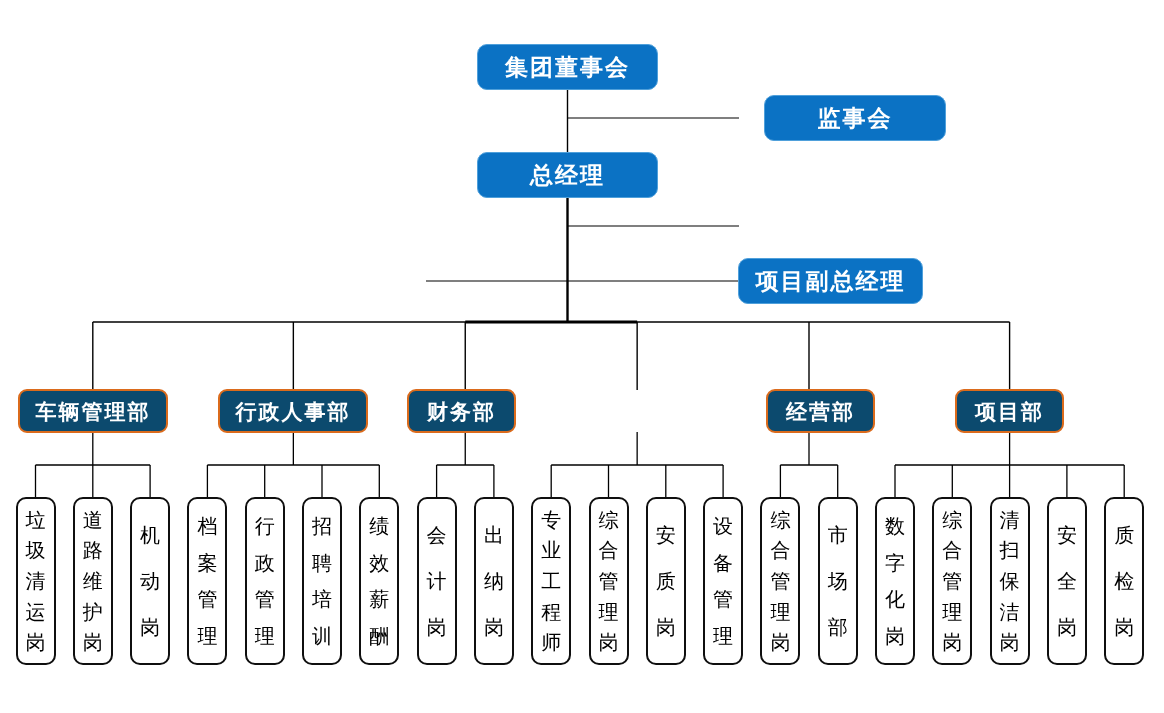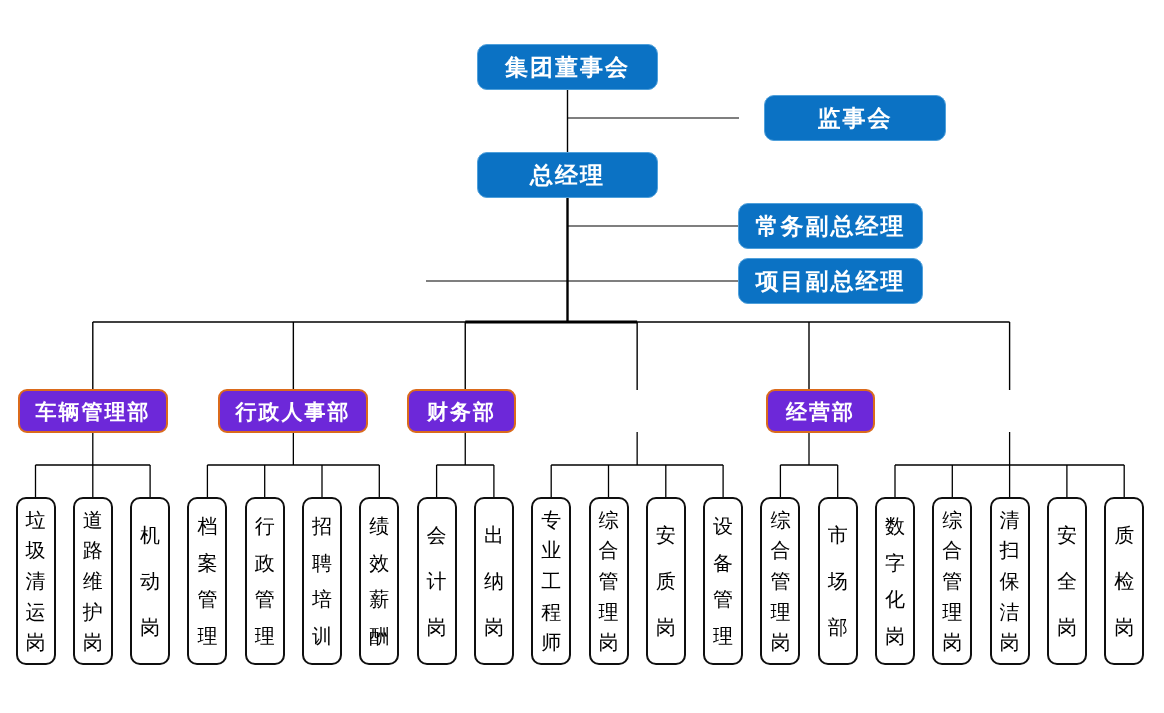--- a/index.html
+++ b/index.html
@@ -14,21 +14,21 @@
     position:absolute; box-sizing:border-box;
     display:flex; align-items:center; justify-content:center;
     color:#ffffff; font-weight:700; letter-spacing:2px; line-height:1;
     white-space:nowrap;
   }
   .blue {
     height:46px; background:#0B72C4; border:1.5px solid #4FA0DB;
     border-radius:10px; font-size:23px;
   }
   .dept {
-    top:389px; height:44px; background:#6d28d9; border:2px solid #DB6B1C;
+    top:389px; height:44px; background:#0c4a6e; border:2px solid #DB6B1C;
     border-radius:9px; font-size:21px;
   }
   .pos {
     position:absolute; top:497px; width:40px; height:168px; box-sizing:border-box;
     background:#ffffff; border:2px solid #0f0f0f; border-radius:10px;
   }
   .pos-label {
     display:flex; flex-direction:column; justify-content:space-evenly; align-items:center;
     width:100%; height:100%; font-size:20px; font-weight:500; color:#000000; line-height:1;
   }
@@ -89,27 +89,27 @@
     <line x1="895" y1="465" x2="895" y2="498" stroke-width="1.3"></line>
     <line x1="952.3" y1="465" x2="952.3" y2="498" stroke-width="1.3"></line>
     <line x1="1009.6" y1="465" x2="1009.6" y2="498" stroke-width="1.3"></line>
     <line x1="1066.9" y1="465" x2="1066.9" y2="498" stroke-width="1.3"></line>
     <line x1="1124.2" y1="465" x2="1124.2" y2="498" stroke-width="1.3"></line>
   </svg>
 
   <div class="node blue" style="left:477px; top:44px;  width:181px;">集团董事会</div>
   <div class="node blue" style="left:738px; top:95px;  width:182px;margin-left:26px;">监事会</div>
   <div class="node blue" style="left:477px; top:152px; width:181px;">总经理</div>
-  <div class="node blue" style="left:738px; top:203px; width:185px;">常务副总经理</div>
   <div class="node blue" style="left:738px; top:258px; width:185px;">项目副总经理</div>
 
   <div class="node dept" style="left:18px;  width:150px;">车辆管理部</div>
   <div class="node dept" style="left:218px; width:150px;">行政人事部</div>
   <div class="node dept" style="left:407px; width:109px;">财务部</div>
   <div class="node dept" style="left:746px; width:109px;margin-left:20px;">经营部</div>
+  <div class="node dept" style="left:955px; width:109px;">项目部</div>
 
   <div class="pos" style="left:15.5px">
       <div class="pos-label">
         <span>垃</span>
         <span>圾</span>
         <span>清</span>
         <span>运</span>
         <span>岗</span>
       </div>
     </div>

